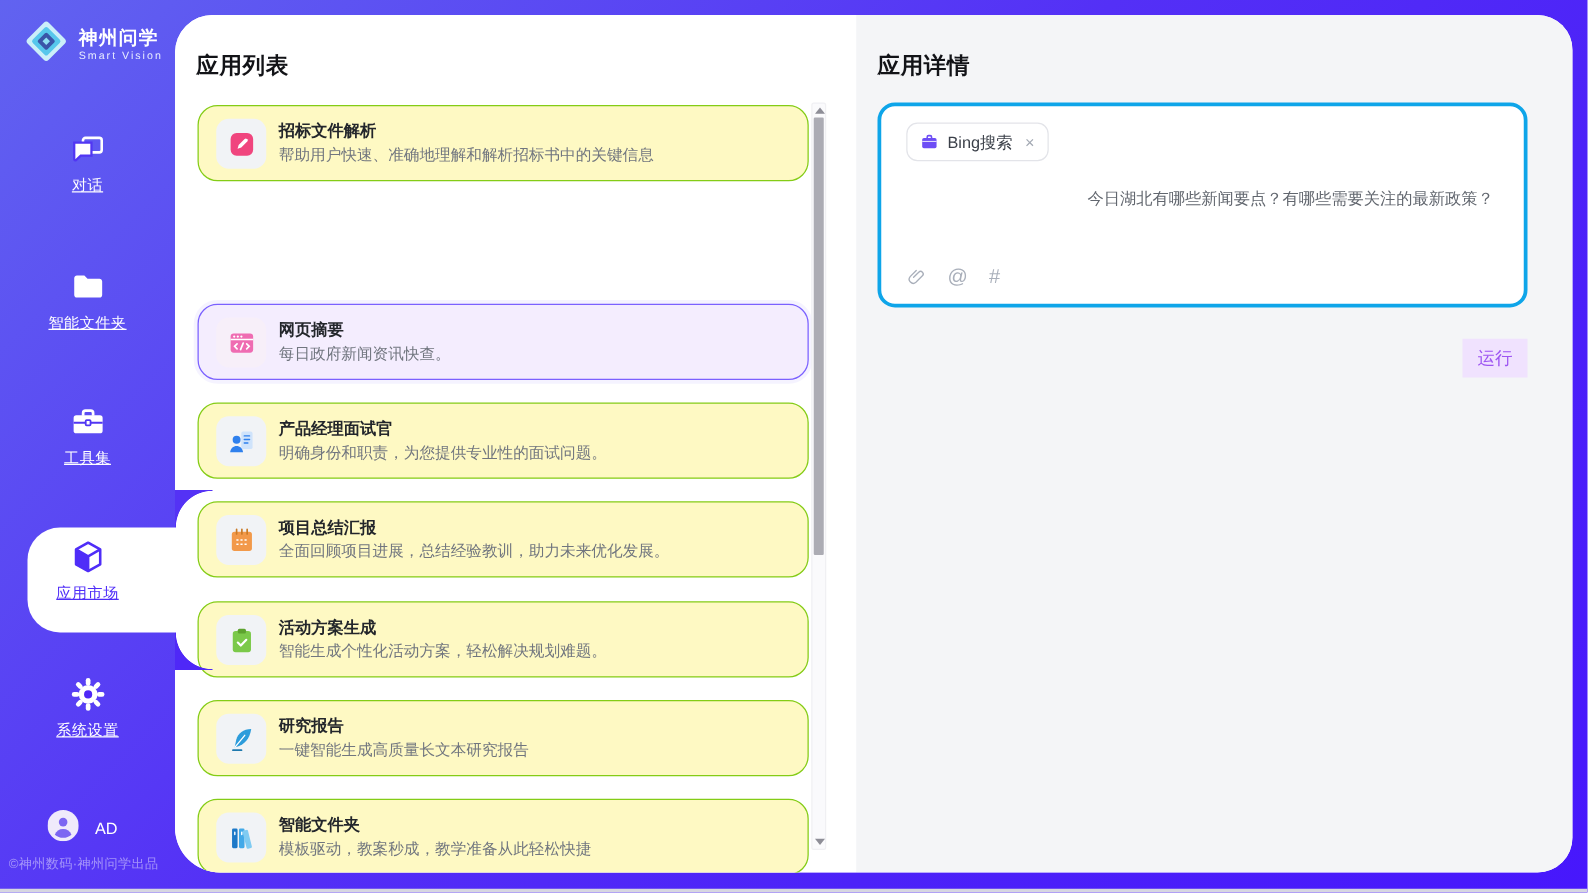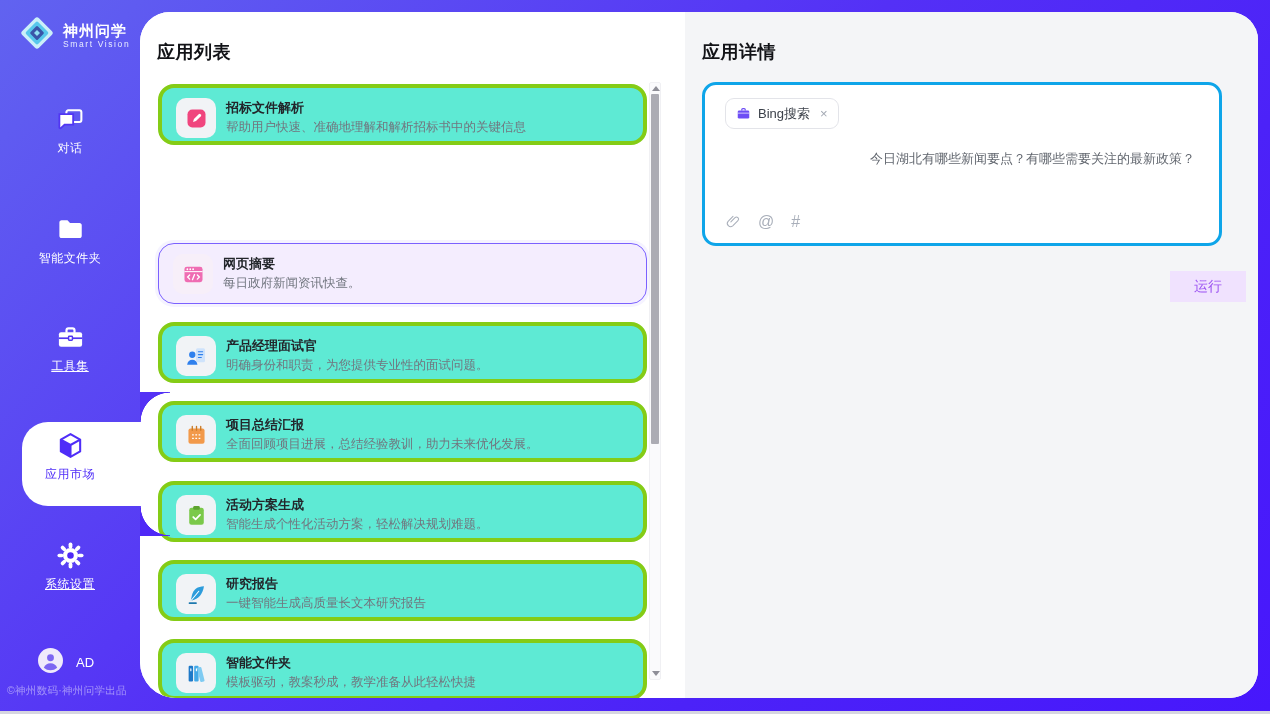--- a/index.html
+++ b/index.html
@@ -8,56 +8,56 @@
     font-family:"Liberation Sans","DejaVu Sans",sans-serif;
     background:linear-gradient(135deg,#6163F0 0%,#5430F6 45%,#4C22F8 70%,#4717FC 100%);
   }
   
   .sidebar{position:absolute;left:0;top:0;width:140px;height:696px;z-index:3;}
   .logo{position:absolute;left:18px;top:14px;display:flex;align-items:center;gap:7px;}
   .logo-name{font-size:15px;font-weight:bold;color:#fff;letter-spacing:1px;line-height:17px;}
   .logo-sub{font-size:8.5px;color:#E8ECFF;letter-spacing:1.6px;text-align:center;}
   .nav-item{position:absolute;left:0;width:140px;display:flex;flex-direction:column;align-items:center;color:#fff;cursor:pointer;z-index:4;}
   .nav-icon{width:30px;height:30px;display:flex;align-items:center;justify-content:center;margin-bottom:6px;}
-  .nav-label{font-size:12px;letter-spacing:.5px;}
+  .nav-label{font-size:12px;letter-spacing:.5px;text-decoration:underline;}
   .nav-label.u{text-decoration:underline;}
   .nav-item.active{color:#4F2DF8;}
   .active-bubble{position:absolute;left:22px;top:422px;width:118px;height:84px;background:#fff;border-radius:26px 0 0 26px;z-index:2;}
   .notch{position:absolute;width:30px;height:30px;z-index:6;}
   .notch-top{left:140px;top:392px;background:radial-gradient(circle 30px at 100% 100%,rgba(0,0,0,0) 29px,#5432F5 29.6px);}
   .notch-bottom{left:140px;top:506px;background:radial-gradient(circle 30px at 100% 0%,rgba(0,0,0,0) 29px,#4F28F7 29.6px);}
   .user{position:absolute;left:38px;top:648px;display:flex;align-items:center;gap:13px;color:#fff;font-size:13px;}
   .copyright{position:absolute;left:7px;top:684px;width:134px;font-size:10.5px;color:rgba(255,255,255,.45);letter-spacing:.3px;white-space:nowrap;}
   
   .content{position:absolute;left:140px;top:12px;width:1118px;height:686px;background:#fff;border-radius:30px 28px 28px 36px;overflow:hidden;z-index:1;}
   .panel-title{position:absolute;top:28px;left:17px;font-size:18px;font-weight:bold;color:#121317;letter-spacing:.5px;}
   .list-panel{position:absolute;left:0;top:0;width:545px;height:100%;background:#fff;}
   .cards{position:absolute;left:18px;top:0;width:489px;height:100%;}
-  .card{position:absolute;left:0;width:489px;height:61px;background:#5eead4;border:4px solid #84cc16;border-radius:16px;box-sizing:border-box;cursor:pointer;}
+  .card{position:absolute;left:0;width:489px;height:61px;background:#fef9c3;border:1px solid #84cc16;border-radius:16px;box-sizing:border-box;cursor:pointer;}
   .card.selected{background:#F4EDFE;border:1.5px solid #7B61FF;box-shadow:0 0 0 3px rgba(123,97,255,.08);}
   .tile{position:absolute;left:14px;top:10px;width:40px;height:40px;border-radius:10px;background:#F1F3F6;display:flex;align-items:center;justify-content:center;}
   .card.selected .tile{background:#F7EFF9;}
   .card-title{position:absolute;left:64px;top:11px;font-size:13px;font-weight:bold;color:#23262B;}
   .card-desc{position:absolute;left:64px;top:31px;font-size:12.5px;color:#71767F;white-space:nowrap;overflow:hidden;max-width:410px;}
   
   .scrollbar{position:absolute;left:509px;top:70px;width:12px;height:598px;background:#FAFAFC;border:1px solid #F0F0F3;border-radius:2px;box-sizing:border-box;}
   .sb-thumb{position:absolute;left:1px;top:11px;width:8px;height:350px;background:#ACACB4;border-radius:1px;}
   .sb-up,.sb-down{position:absolute;left:2px;width:0;height:0;border-left:4px solid transparent;border-right:4px solid transparent;}
   .sb-up{top:3px;border-bottom:5px solid #8E8E97;}
   .sb-down{bottom:3px;border-top:5px solid #8E8E97;}
   
   .detail-panel{position:absolute;left:545px;top:0;width:573px;height:100%;background:#F4F5F7;}
   .detail-card{position:absolute;left:17px;top:70px;width:520px;height:164px;background:#fff;border:3px solid #0ea5e9;border-radius:14px;box-sizing:border-box;text-align:right;}
   .chip{position:absolute;left:20px;top:13px;height:31px;display:inline-flex;align-items:center;gap:7px;padding:0 10px;border:1px solid #E3E4E9;border-radius:9px;font-size:13px;color:#3B4049;background:#fff;box-sizing:border-box;cursor:default;}
   .chip-close{color:#A3A9B3;font-size:13px;margin-left:3px;cursor:pointer;line-height:1;}
   .query{position:absolute;left:22px;top:64px;right:24px;font-size:13px;color:#62676F;line-height:19px;}
   .composer-icons{position:absolute;left:20px;top:129px;display:flex;gap:17px;align-items:center;color:#A9AFBA;}
   .tgly{font-size:16px;color:#A9AFBA;line-height:1;cursor:pointer;}
   .clip-icn{display:flex;cursor:pointer;}
-  .run-btn{position:absolute;left:485px;top:259px;width:76px;height:31px;background:#F0E2FE;color:#9D55F2;border:none;border-radius:0;font-size:14px;cursor:pointer;font-family:inherit;}
+  .run-btn{position:absolute;left:485px;top:259px;width:52px;height:31px;background:#F0E2FE;color:#9D55F2;border:none;border-radius:0;font-size:14px;cursor:pointer;font-family:inherit;}
   .bottom-strip{position:absolute;left:0;right:0;bottom:0;height:3px;background:#D6D6E0;z-index:9;}
 </style>
 </head>
 <body>
 
 <div class="sidebar">
   <div class="logo">
     <span>
       <svg viewBox="0 0 40 40" width="38" height="38">
         <g transform="rotate(45 20 20)">

